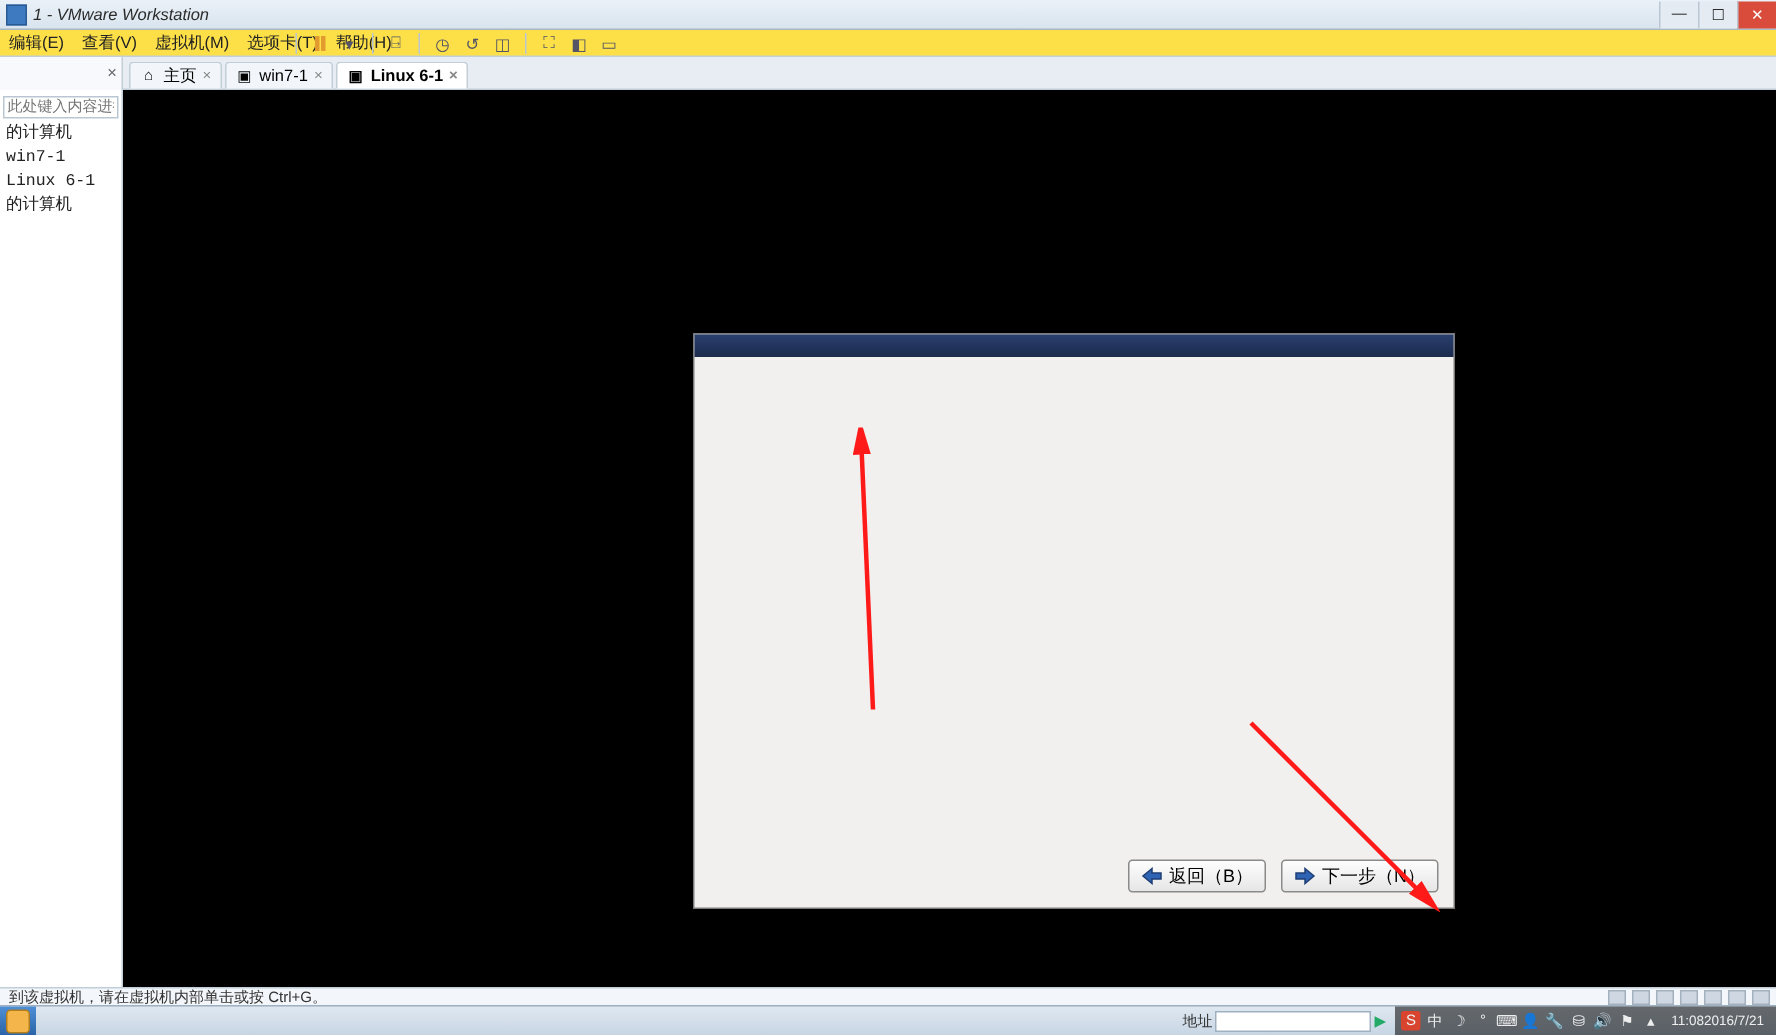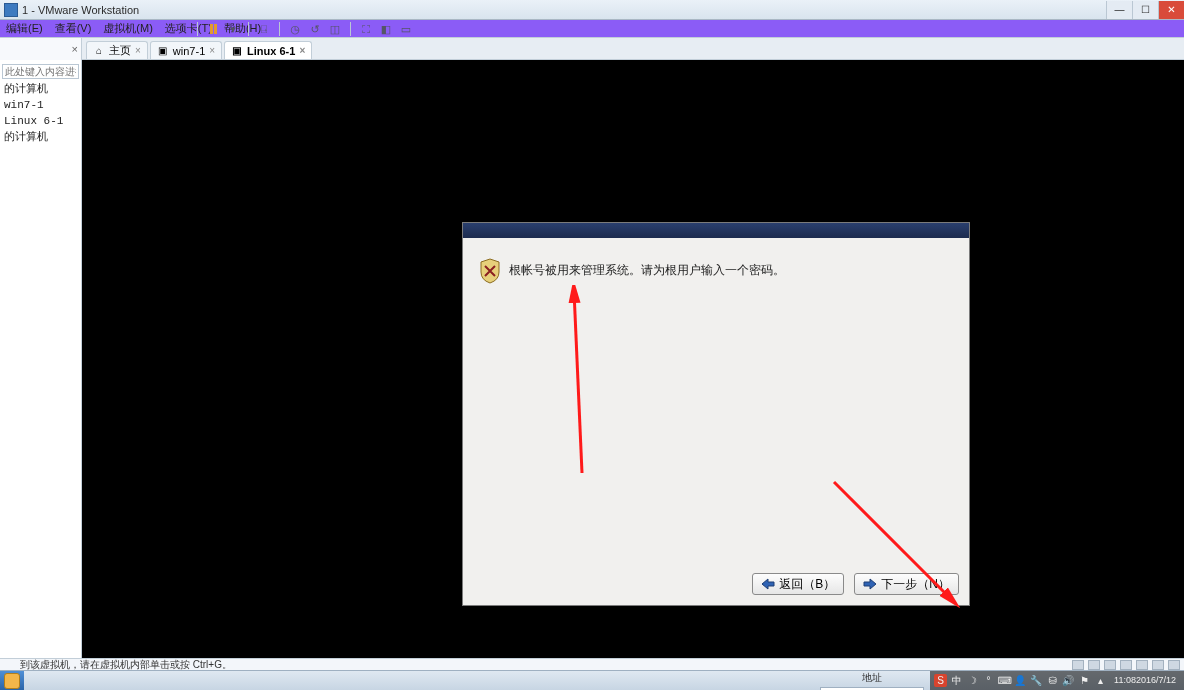--- a/index.html
+++ b/index.html
@@ -2,29 +2,29 @@
 <html><head>
 <meta charset="utf-8">
 <style>
 * { margin: 0; padding: 0; box-sizing: border-box; font-family: "Microsoft YaHei", Tahoma, Arial, sans-serif; }
 html, body { width: 1184px; height: 690px; overflow: hidden; background: #d5dde4; }
 .screen { width: 1184px; height: 690px; position: relative; }
 
 
 .titlebar { height: 20px; background: linear-gradient(#eaf1f8, #d9e4ee); display: flex; align-items: center; font-size: 11px; color: #2b2b2b; padding-left: 4px; border-bottom: 1px solid #a9b7c4; }
 .titlebar .icon { width: 14px; height: 14px; background: #3d7ac0; border: 1px solid #2a5a94; margin-right: 4px; }
-.titlebar .caption { flex: 1; }
+.titlebar .caption { flex: 1; font-style: italic; }
 .titlebar .winbtns { display: flex; height: 18px; }
 .titlebar .winbtn { width: 26px; display: flex; align-items: center; justify-content: center; font-size: 10px; border-left: 1px solid #bac7d3; }
 .titlebar .winbtn.min { background: #e4ebf3; }
 .titlebar .winbtn.max { background: #e4ebf3; }
 .titlebar .winbtn.close { background: #d94b3a; color: #fff; }
 
 
-.menubar { height: 18px; background: #8b5cf6; border-bottom: 1px solid #c2ced8; display: flex; align-items: center; font-size: 11px; color: #222; }
+.menubar { height: 18px; background: #fde047; border-bottom: 1px solid #c2ced8; display: flex; align-items: center; font-size: 11px; color: #222; }
 .menubar .item { padding: 0 6px; cursor: default; }
 
 
 .tabrow-outer { display: flex; }
 .sidebar-header { width: 82px; border-right: 1px solid #c2ced8; background: #f7f9fc; display:flex; align-items:center; justify-content:space-between; padding: 1px 3px; font-size:11px; }
 .sidebar-header .x { font-size: 11px; color:#666; }
 .tabrow { flex:1; display:flex; align-items:flex-end; background:#e7edf3; height:22px; border-bottom:1px solid #c2ced8; padding-left:4px; gap:2px; }
 .tab { display:flex; align-items:center; gap:4px; padding:2px 6px; font-size:11px; background:#f2f6fa; border:1px solid #c2ced8; border-bottom:none; border-top-left-radius:3px; border-top-right-radius:3px; height:18px; }
 .tab.active { background:#fff; font-weight:bold; }
 .tab .ticon { width:12px; height:12px; display:inline-flex; align-items:center; justify-content:center; font-size:10px; }
@@ -49,30 +49,30 @@
 .installer .field-label { width:80px; font-size:12px; white-space:nowrap; }
 .installer input[type=password] { width:164px; height:18px; border:1px solid #7a93b6; background:#fff; font-size:11px; padding:1px 4px; letter-spacing:1px; }
 .installer .dlg-footer { position:absolute; bottom:10px; right:10px; display:flex; gap:10px; }
 .wizbtn { display:flex; align-items:center; gap:4px; font-size:12px; padding:2px 8px; height:22px; border:1px solid #8a8a8a; background:linear-gradient(#fdfdfd,#e6e6e6); border-radius:3px; cursor:pointer; }
 .wizbtn svg { width:14px; height:12px; }
 
 
 .arrow { position:absolute; pointer-events:none; }
 
 
-.vm-status { height:12px; background:#f3f6fa; border-top:1px solid #c2ced8; font-size:10px; color:#333; padding-left:20px; display:flex; align-items:center; }
+.vm-status { height:12px; background:#f3f6fa; border-top:1px solid #c2ced8; font-size:10px; color:#333; padding-left:6px; display:flex; align-items:center; }
 .vm-status .right-icons { margin-left:auto; display:flex; gap:4px; padding-right:4px; }
 .vm-status .ri { width:12px; height:10px; background:#cfd8e2; border:1px solid #a3b1bf; }
 
 
 .taskbar { height:20px; background: linear-gradient(#dfe8f1,#c7d5e3); border-top:1px solid #9fb0c1; display:flex; align-items:stretch; }
 .taskbar .start { width:24px; display:flex; align-items:center; justify-content:center; background:linear-gradient(#4f8fd6,#2b64a8); }
 .taskbar .start .orb { width:16px; height:16px; border-radius:3px; background:#f4b64a; border:1px solid #b37f1c; }
 .taskbar .spacer { flex:1; }
-.taskbar .addr { display:flex; align-items:center; font-size:10px; color:#333; gap:2px; margin-right:6px;flex-direction:column; }
+.taskbar .addr { display:flex; align-items:center; font-size:10px; color:#333; gap:2px; margin-right:6px; }
 .taskbar .addr input { width:104px; height:14px; font-size:10px; border:1px solid #9fb0c1; padding:0 2px; }
 .taskbar .tray { display:flex; align-items:center; gap:3px; padding:0 4px; font-size:10px; color:#eee; background: rgba(0,0,0,0.55); }
 .taskbar .tray .ticon { width:13px; height:13px; display:flex; align-items:center; justify-content:center; font-size:10px; }
 .taskbar .clock { display:flex; flex-direction:row; align-items:center; justify-content:center; font-size:9px; line-height:9px; padding:0 4px; color:#eee; }
 
 
 .topicons { position:absolute; top:20px; left:195px; display:flex; gap:6px; align-items:center; height:18px; }
 .topicons .tic { width:14px; height:14px; display:flex; align-items:center; justify-content:center; font-size:11px; color:#556; }
 .topicons .sep { width:1px; height:14px; background:#bac7d3; margin:0 2px; }
 .pauseglyph { display:flex; gap:1px; }
@@ -154,27 +154,20 @@
       <div class="node">win7-1</div>
       <div class="node">Linux 6-1</div>
       <div class="node">的计算机</div>
     </div>
 
     <div class="vmview">
 
       <div class="installer">
         <div class="dlg-titlebar"></div>
         <div class="dlg-body">
-          <div class="prompt-row">
-            <svg class="shield" viewBox="0 0 22 26">
-              <path d="M11 1 L20 4 L20 14 Q20 22 11 25 Q2 22 2 14 L2 4 Z" fill="#e7d07a" stroke="#8b6b1f" stroke-width="1"></path>
-              <path d="M6 8 L16 18 M16 8 L6 18" stroke="#8b2020" stroke-width="2"></path>
-            </svg>
-            <div class="prompt-text">根帐号被用来管理系统。请为根用户输入一个密码。</div>
-          </div>
         </div>
         <div class="dlg-footer">
           <button class="wizbtn">
             <svg viewBox="0 0 14 12">
                 <path d="M7 1 L1 6 L7 11 L7 8 L13 8 L13 4 L7 4 Z" fill="#2f63b4" stroke="#1f3f74"></path>
               </svg>
             <span>返回（B）</span>
           </button>
           <button class="wizbtn">
             <svg viewBox="0 0 14 12">
@@ -236,18 +229,18 @@
       <div class="ticon">°</div>
       <div class="ticon">⌨</div>
       <div class="ticon">👤</div>
       <div class="ticon">🔧</div>
       <div class="ticon">⛁</div>
       <div class="ticon">🔊</div>
       <div class="ticon">⚑</div>
       <div class="ticon">▴</div>
       <div class="clock">
         <span>11:08</span>
-        <span>2016/7/12</span>
+        <span>2016/7/21</span>
       </div>
     </div>
   </div>
 
 </div>
 
 </body></html>

